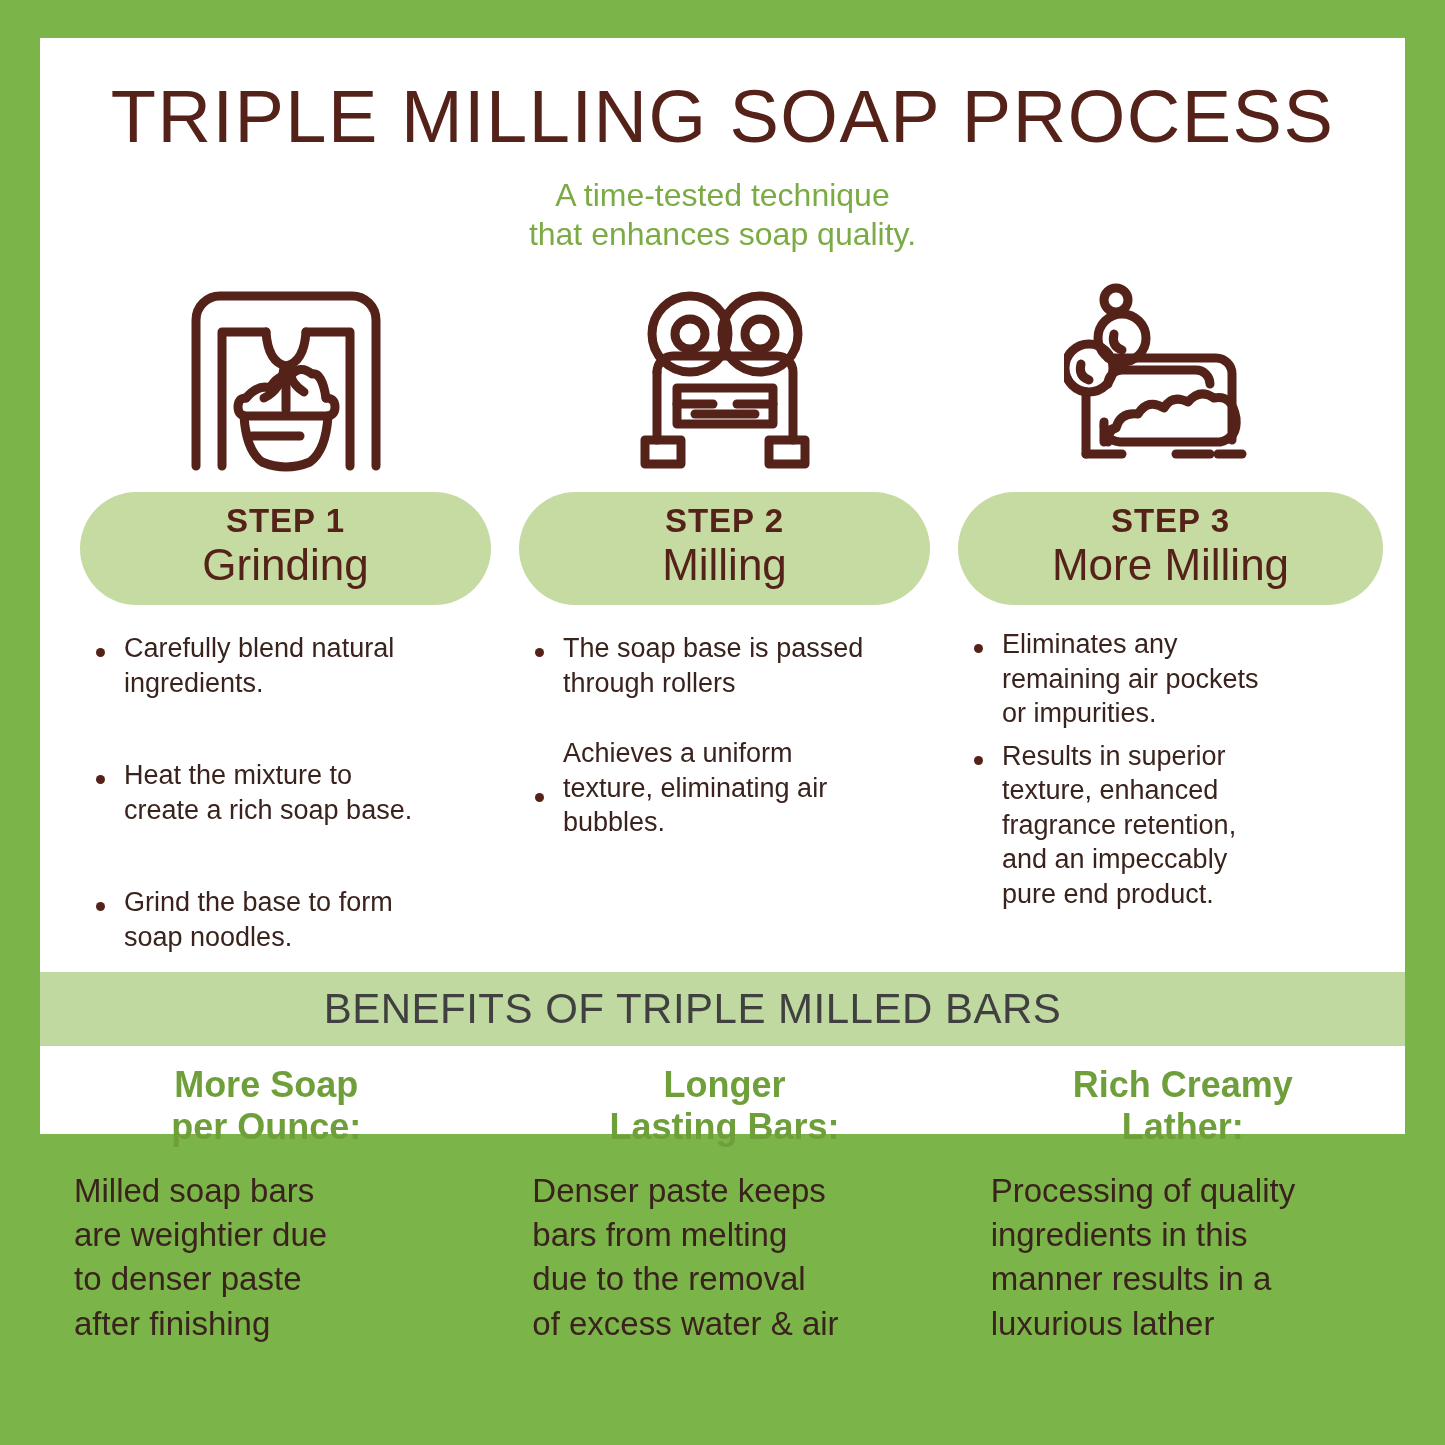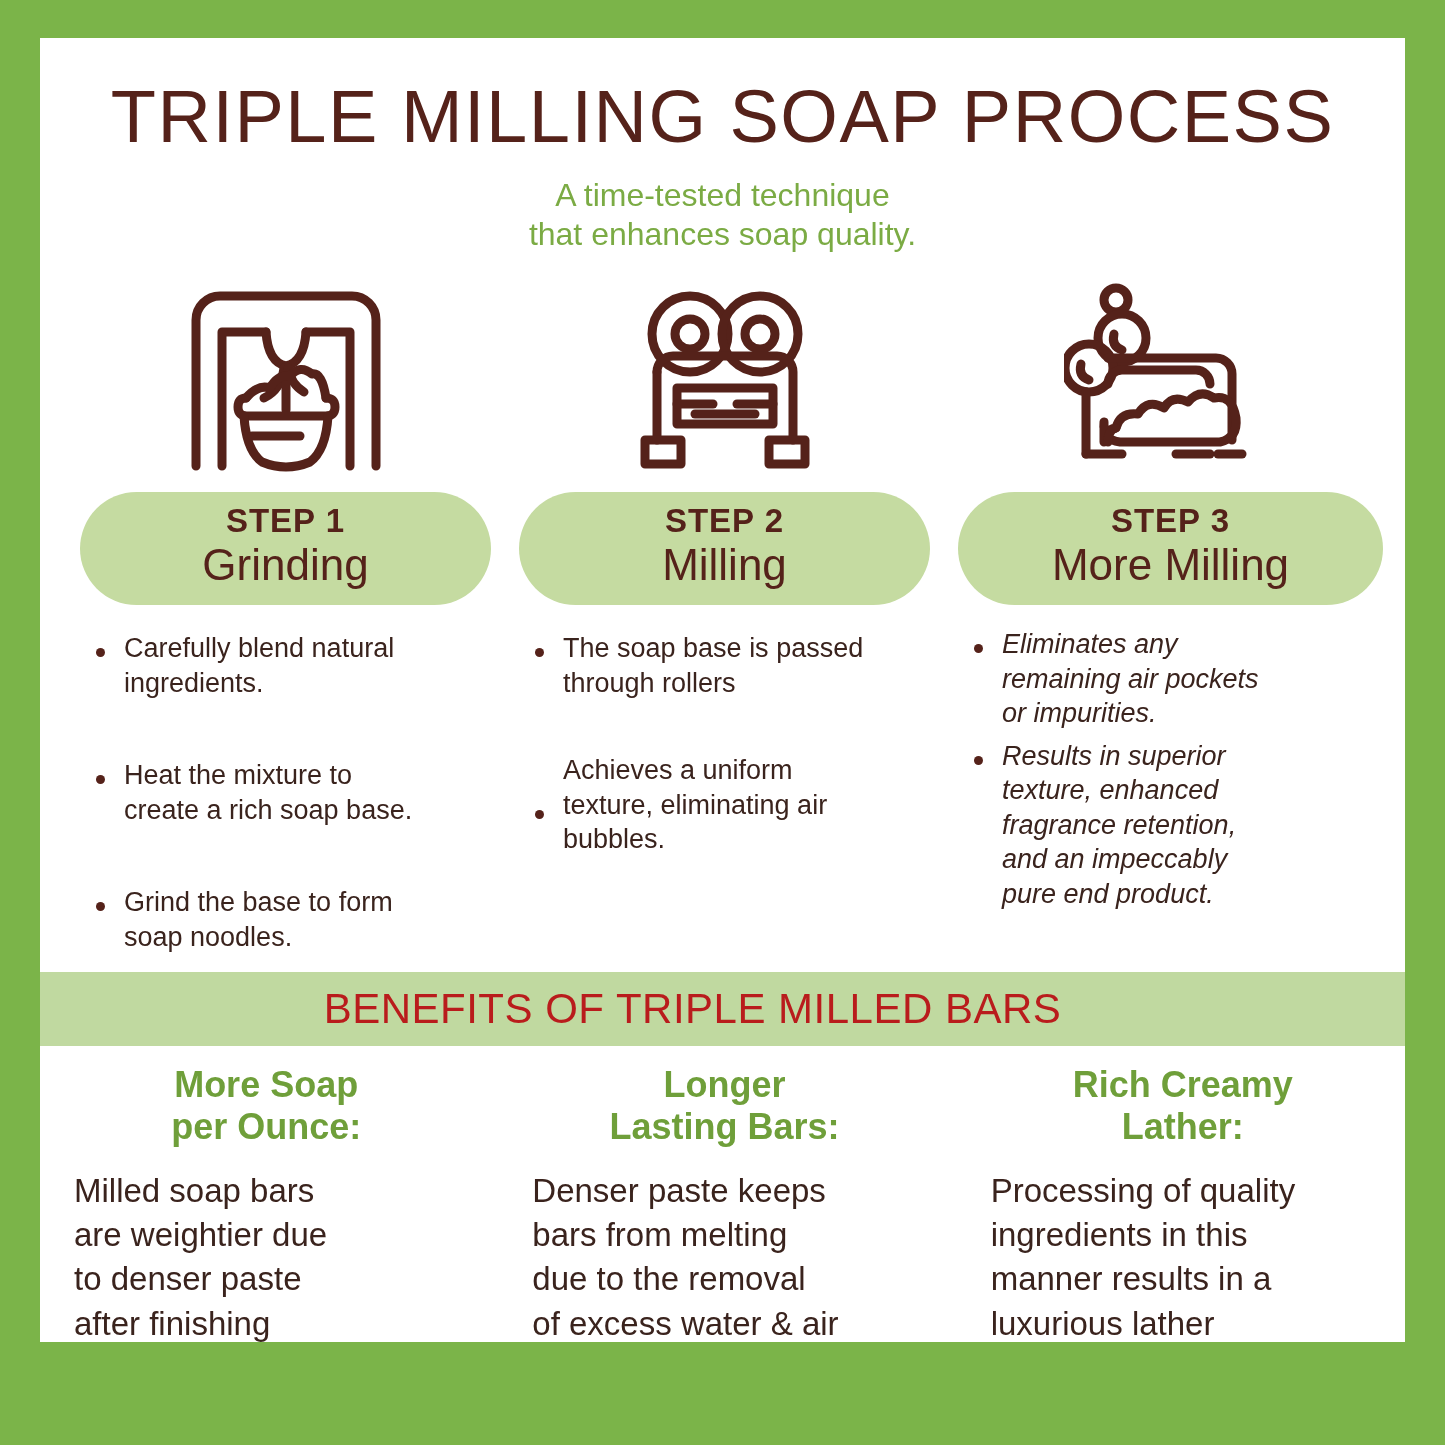--- a/index.html
+++ b/index.html
@@ -16,21 +16,21 @@
     height: 1445px;
     background: #7bb449;
     box-sizing: border-box;
     overflow: hidden;
   }
   #inner {
     position: absolute;
     left: 40px;
     top: 38px;
     width: 1365px;
-    height: 1304px;
+    height: 1096px;
     background: #ffffff;
     box-sizing: border-box;
   }
 
   
   .title {
     text-align: center;
     color: #55221a;
     font-size: 74px;
     line-height: 1.0;
@@ -127,21 +127,21 @@
   
   .banner {
     margin-top: 18px;
     height: 74px;
     background: #c0d9a0;
     display: flex;
     align-items: center;
     justify-content: center;
   }
   .banner-text {
-    color: #b91c1c;
+    color: #404040;
     font-size: 42px;
     letter-spacing: 0.5px;
     padding-right: 60px;
     white-space: nowrap;
   }
 
   
   .benefits {
     display: flex;
     padding: 18px 12px 0 26px;
@@ -239,21 +239,21 @@
             <path d="M68 126 H128"></path>
             <path d="M18 152 H54 V176 H18 Z"></path>
             <path d="M142 152 H178 V176 H142 Z"></path>
           </svg>
         </div>
         <div class="pill">
           <div class="step-no">STEP 2</div>
           <div class="step-name">Milling</div>
         </div>
         <ul class="bullets" style="margin-top:26px;">
-          <li style="margin-bottom:53px;">
+          <li style="margin-bottom:36px;">
             <span class="dot at-line1"></span>
             <div>The soap base is passed</div>
             <div>through rollers</div>
           </li>
           <li>
             <span class="dot at-line2"></span>
             <div>Achieves a uniform</div>
             <div>texture, eliminating air</div>
             <div>bubbles.</div>
           </li>
@@ -275,21 +275,21 @@
             <path d="M112 172 H146"></path>
             <path d="M154 172 H178"></path>
             <path d="M40 160 q0 -12 12 -14 q4 -16 22 -14 q10 -16 26 -6 q8 -14 24 -6 q12 -14 26 -4 q18 -4 22 20 q2 20 -16 24 H56 q-18 -2 -16 -20 Z"></path>
             <path d="M52 146 q-8 2 -8 14"></path>
           </svg>
         </div>
         <div class="pill" style="margin-right:0;">
           <div class="step-no">STEP 3</div>
           <div class="step-name">More Milling</div>
         </div>
-        <ul class="bullets tight" style="margin-top:22px;font-style:italic;">
+        <ul class="bullets tight" style="margin-top:22px;">
           <li>
             <span class="dot at-line1"></span>
             <div>Eliminates any</div>
             <div>remaining air pockets</div>
             <div>or impurities.</div>
           </li>
           <li>
             <span class="dot at-line1"></span>
             <div>Results in superior</div>
             <div>texture, enhanced</div>

